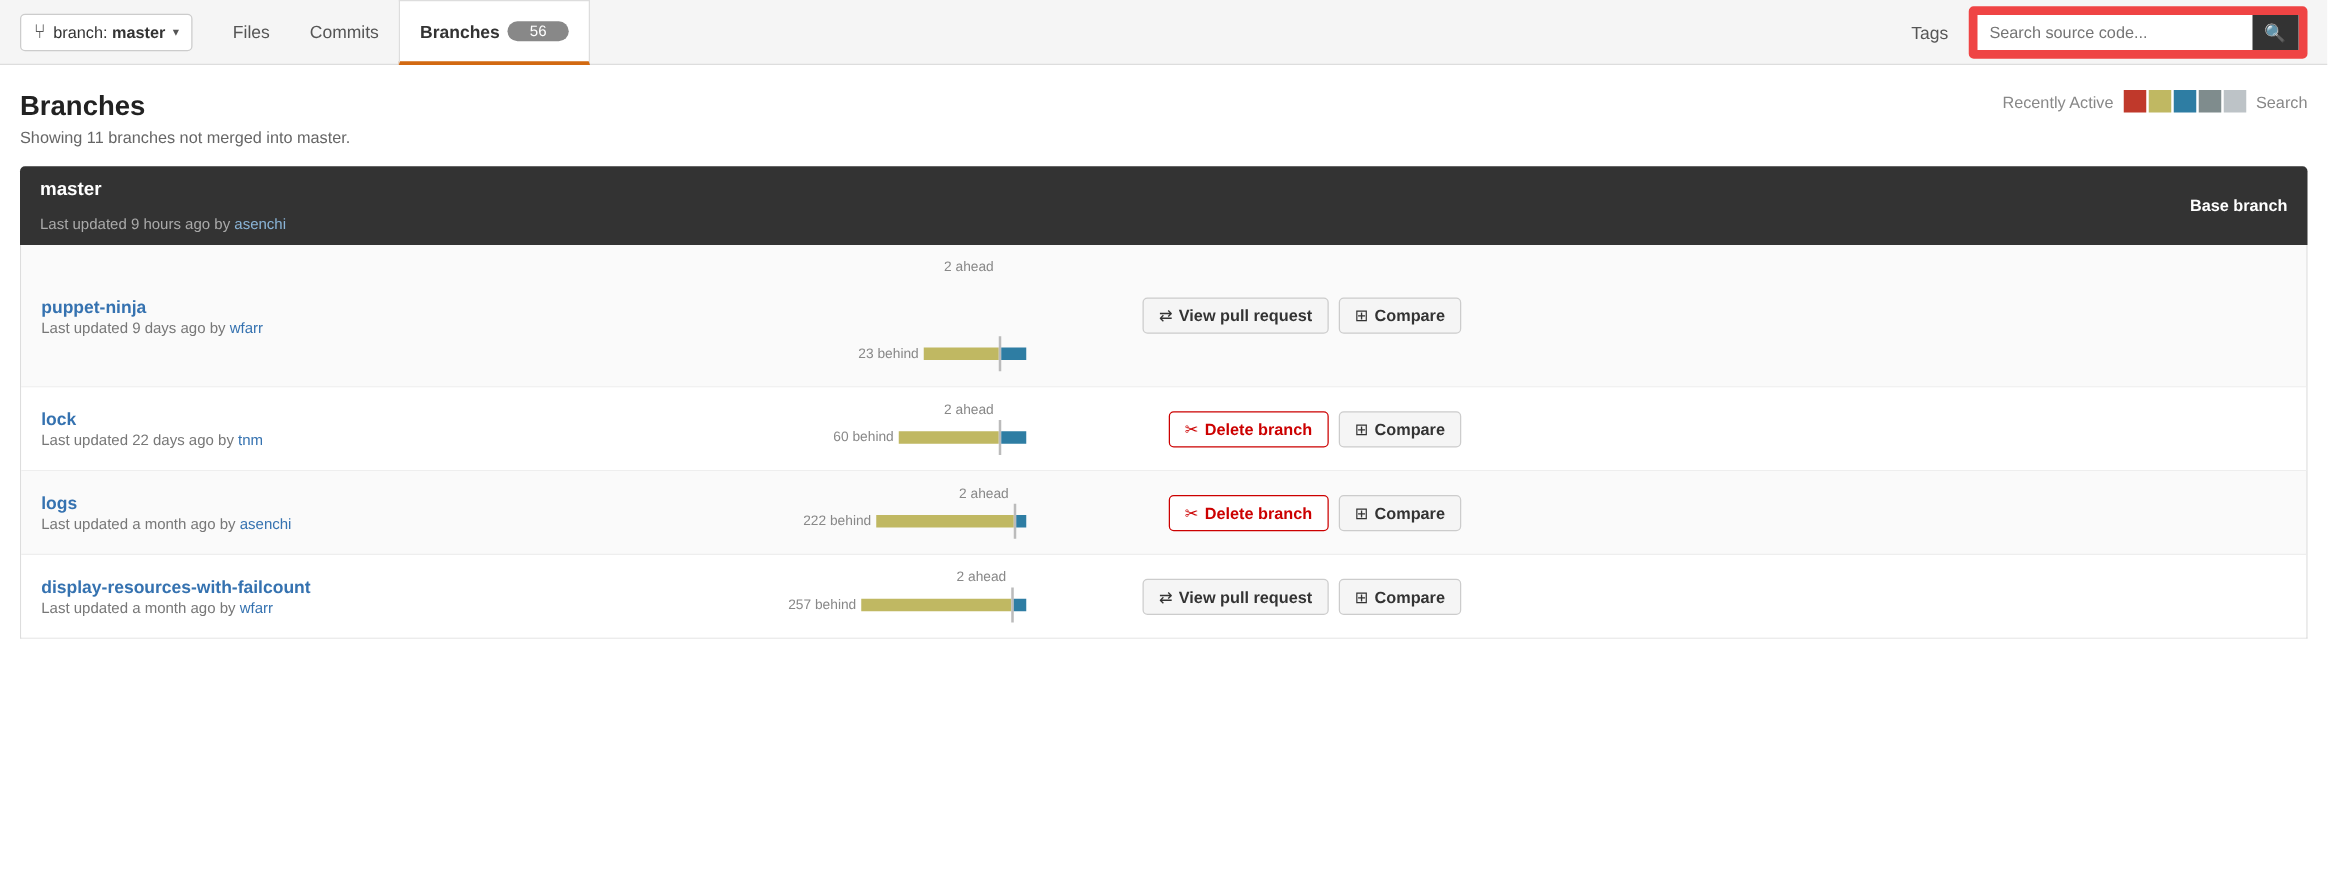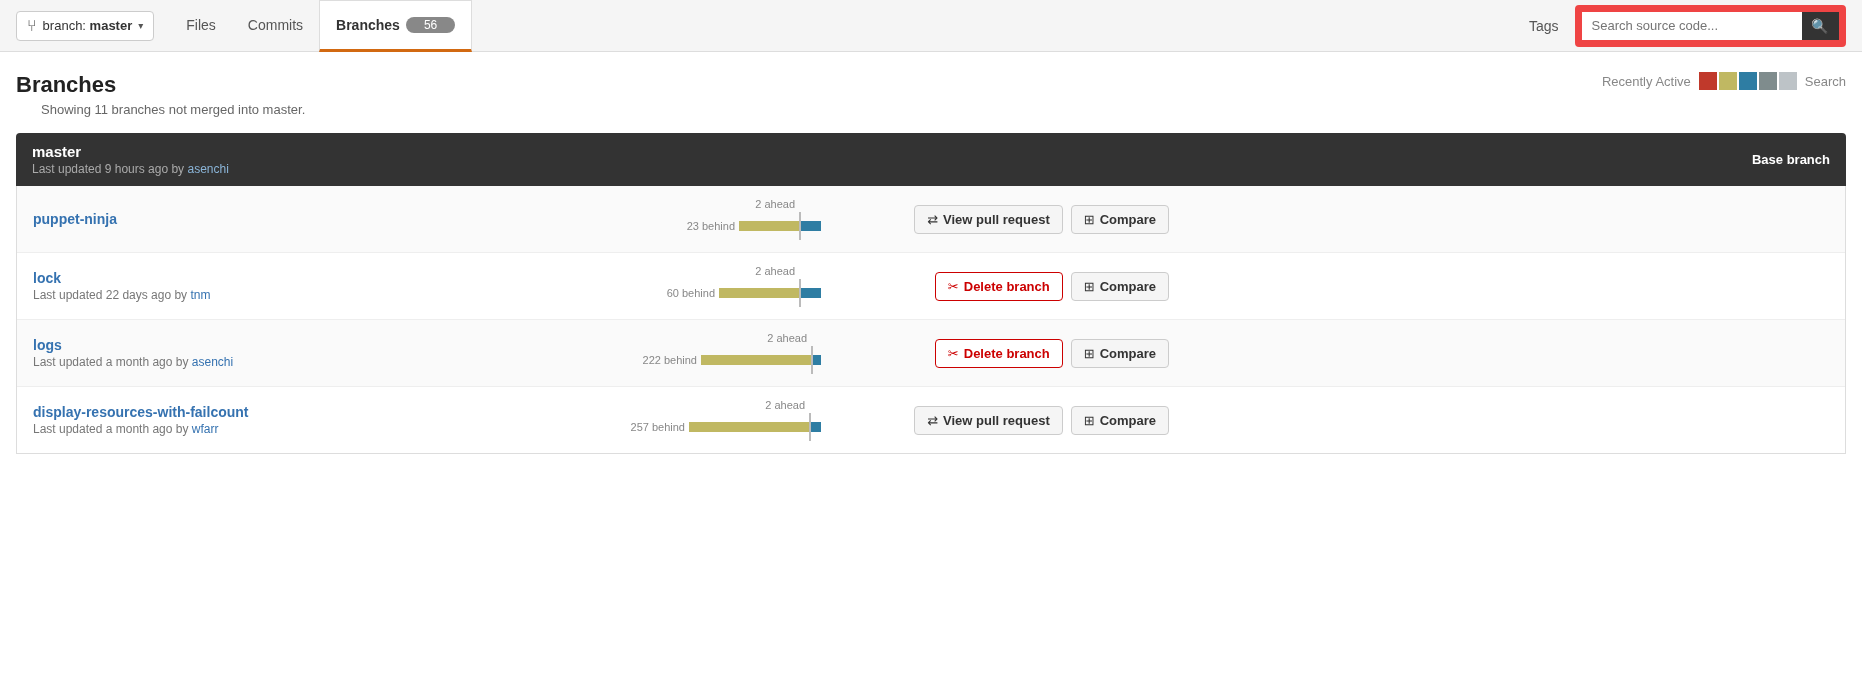--- a/index.html
+++ b/index.html
@@ -123,21 +123,20 @@
     }
     .page-title-block h1 {
       font-size: 22px;
       font-weight: 700;
       color: #222;
     }
     .page-title-block p {
       font-size: 13px;
       color: #666;
       margin-top: 4px;
-      margin-left: 25px;
     }
 
     .legend {
       display: flex;
       align-items: center;
       gap: 8px;
       font-size: 13px;
       color: #888;
     }
     .legend-colors {
@@ -160,21 +159,21 @@
       border-radius: 4px 4px 0 0;
       margin-bottom: 0;
     }
     .master-header .master-name {
       font-size: 15px;
       font-weight: 700;
     }
     .master-header .master-meta {
       font-size: 12px;
       color: #aaa;
-      margin-top: 2px;
+      margin-top: 12px;
     }
     .master-header .master-meta a {
       color: #8ab4d7;
       text-decoration: none;
     }
     .master-header .base-label {
       font-size: 13px;
       font-weight: 700;
     }
 
@@ -321,28 +320,31 @@
         <a>asenchi</a>
       </div>
     </div>
     <div class="base-label">Base branch</div>
   </div>
 
   <div class="branch-list" id="branch-list-container">
   <div class="branch-row">
     <div class="branch-info">
       <a class="branch-name">puppet-ninja</a>
+      <div class="branch-meta">
+        Last updated 9 days ago by <a>wfarr</a>
+      </div>
     </div>
 
     <div class="graph-section">
       <div class="graph-inner">
         <div style="display:flex;justify-content:flex-end;gap:0;align-items:center;margin-bottom:2px;">
           <span style="font-size:11px;color:#888;padding-right:26px;">2 ahead</span>
         </div>
-        <div style="display:flex;align-items:center;justify-content:flex-end;">
+        <div style="display:flex;align-items:center;justify-content:flex-end;margin-top:47px;">
           <span style="font-size:11px;color:#888;padding-right:4px;">23 behind</span>
           <div style="width:60px;height:10px;background:#c0b862;"></div>
           <div style="width:2px;height:28px;background:#bbb;flex-shrink:0;"></div>
           <div style="width:20px;height:10px;background:#2e7da3;"></div>
         </div>
       </div>
     </div>
 
     <div class="branch-actions">
       <button class="btn btn-default">

